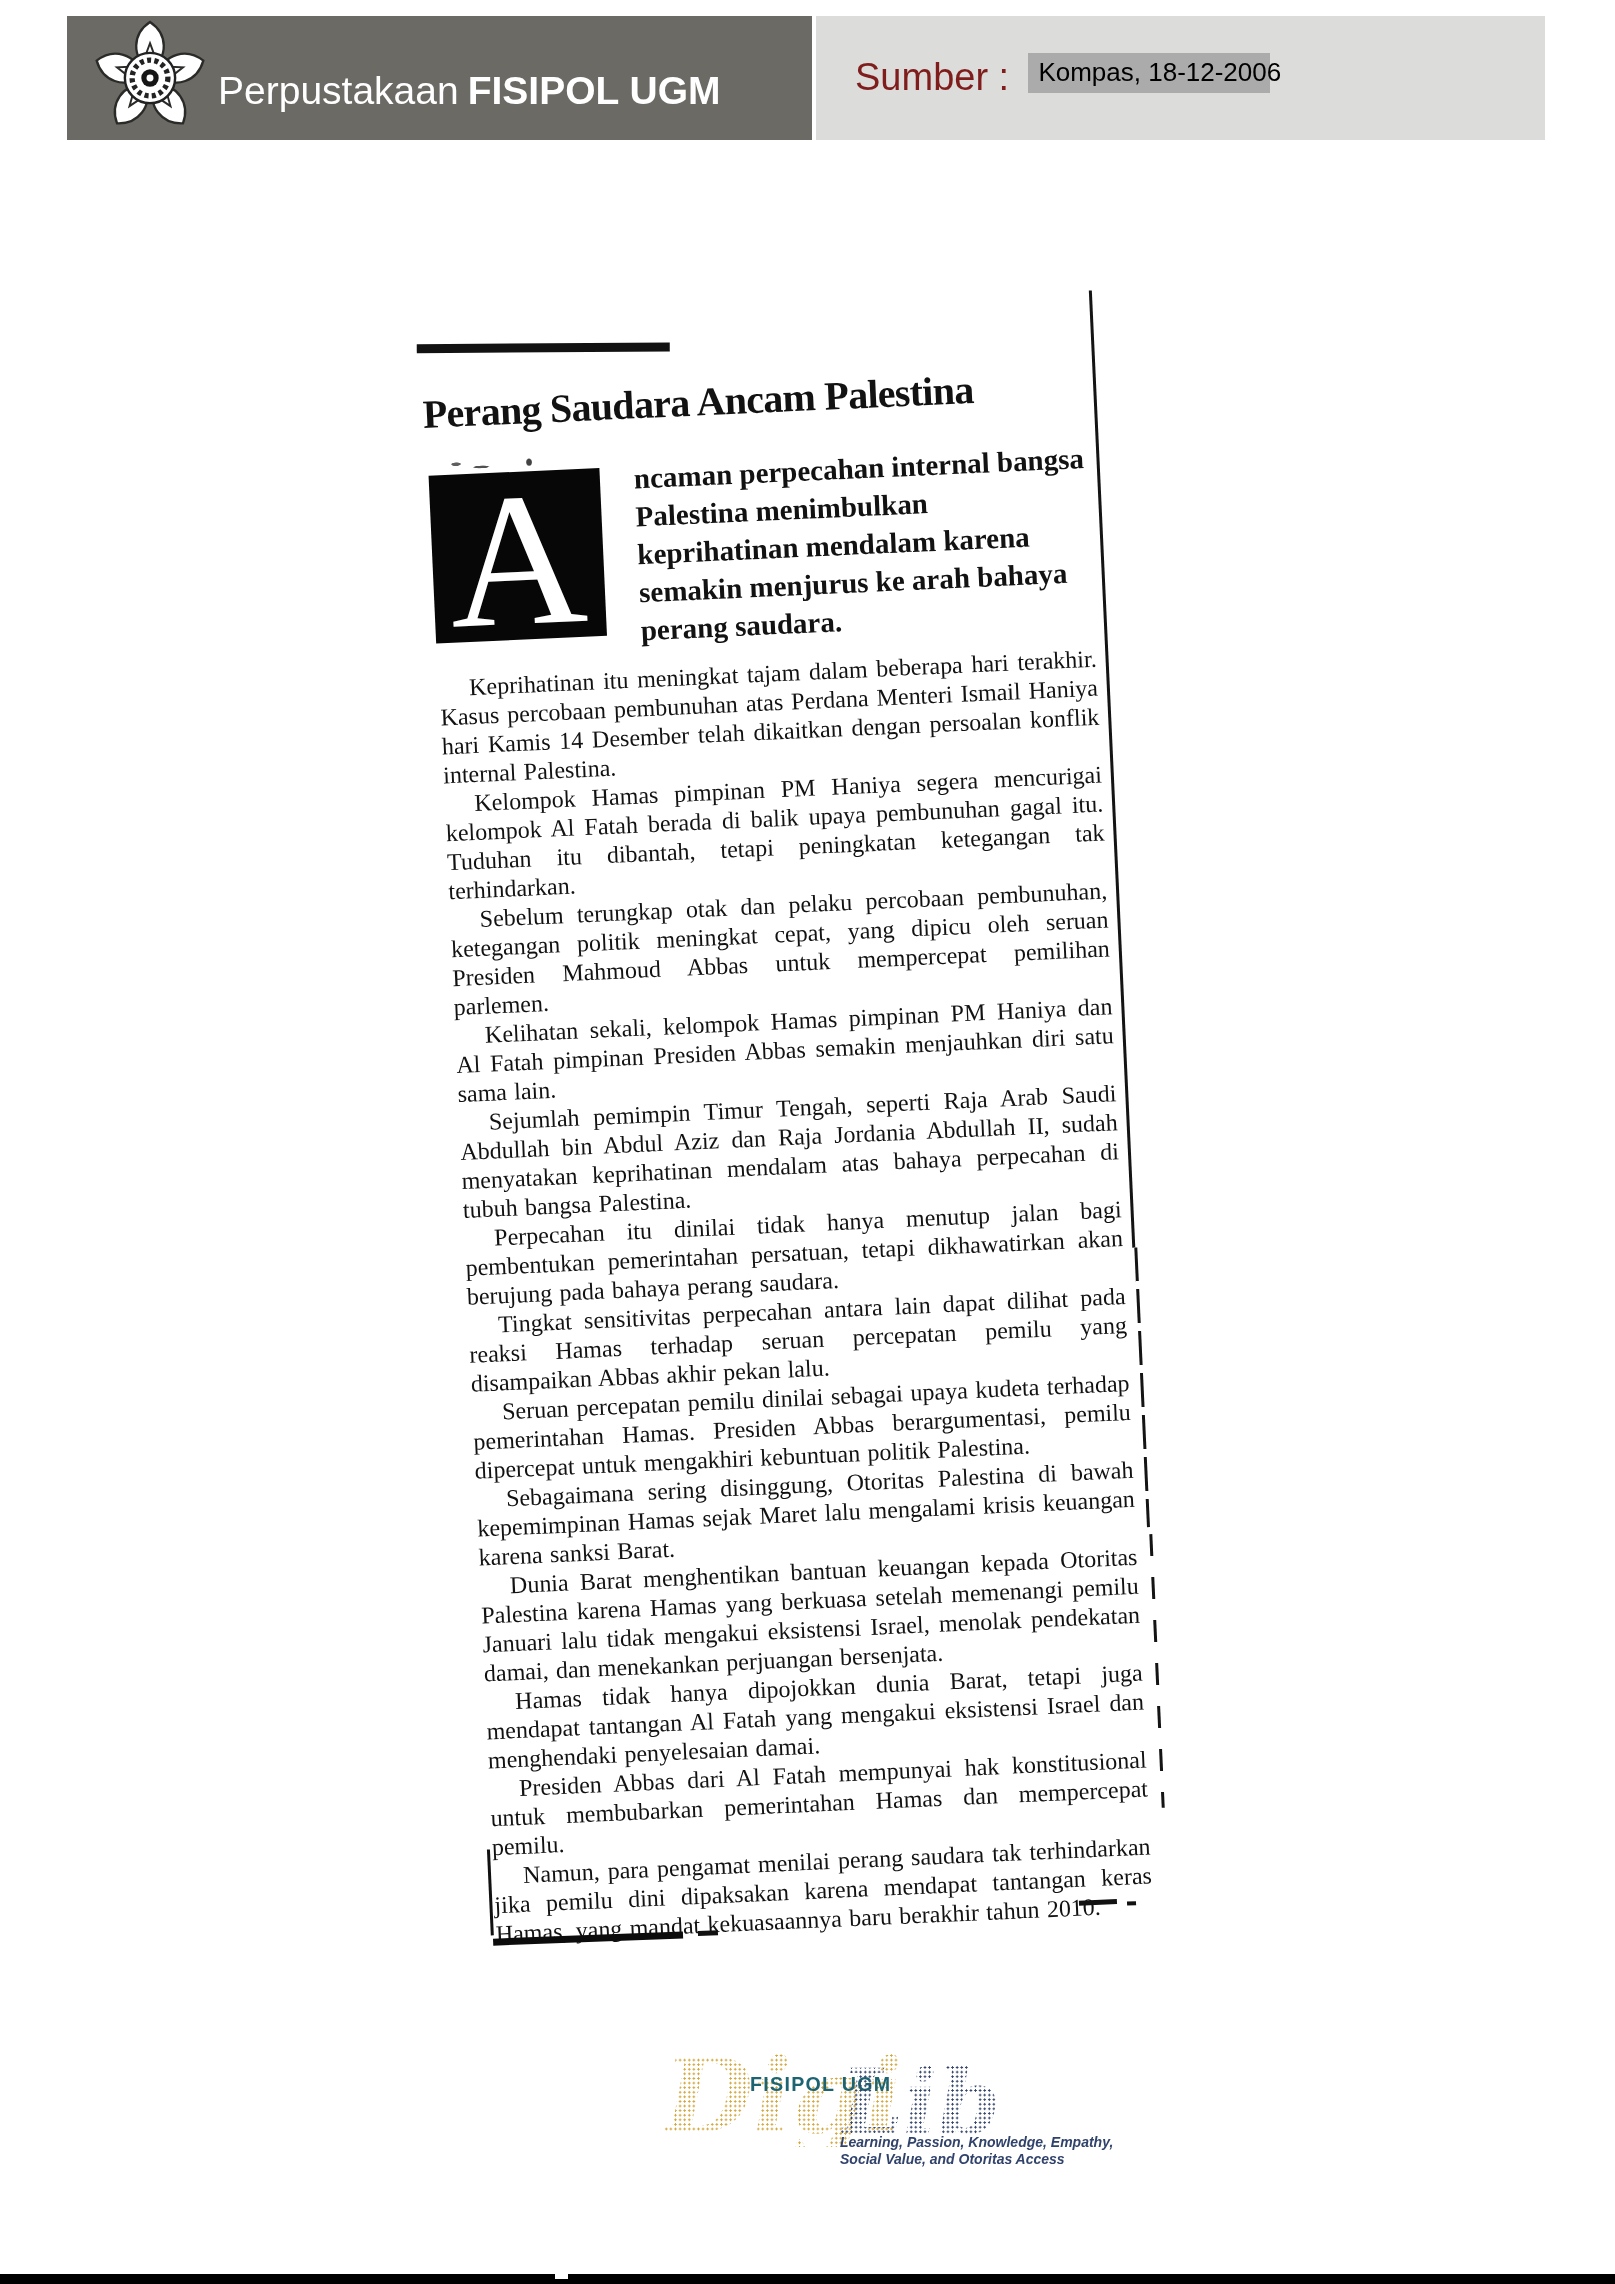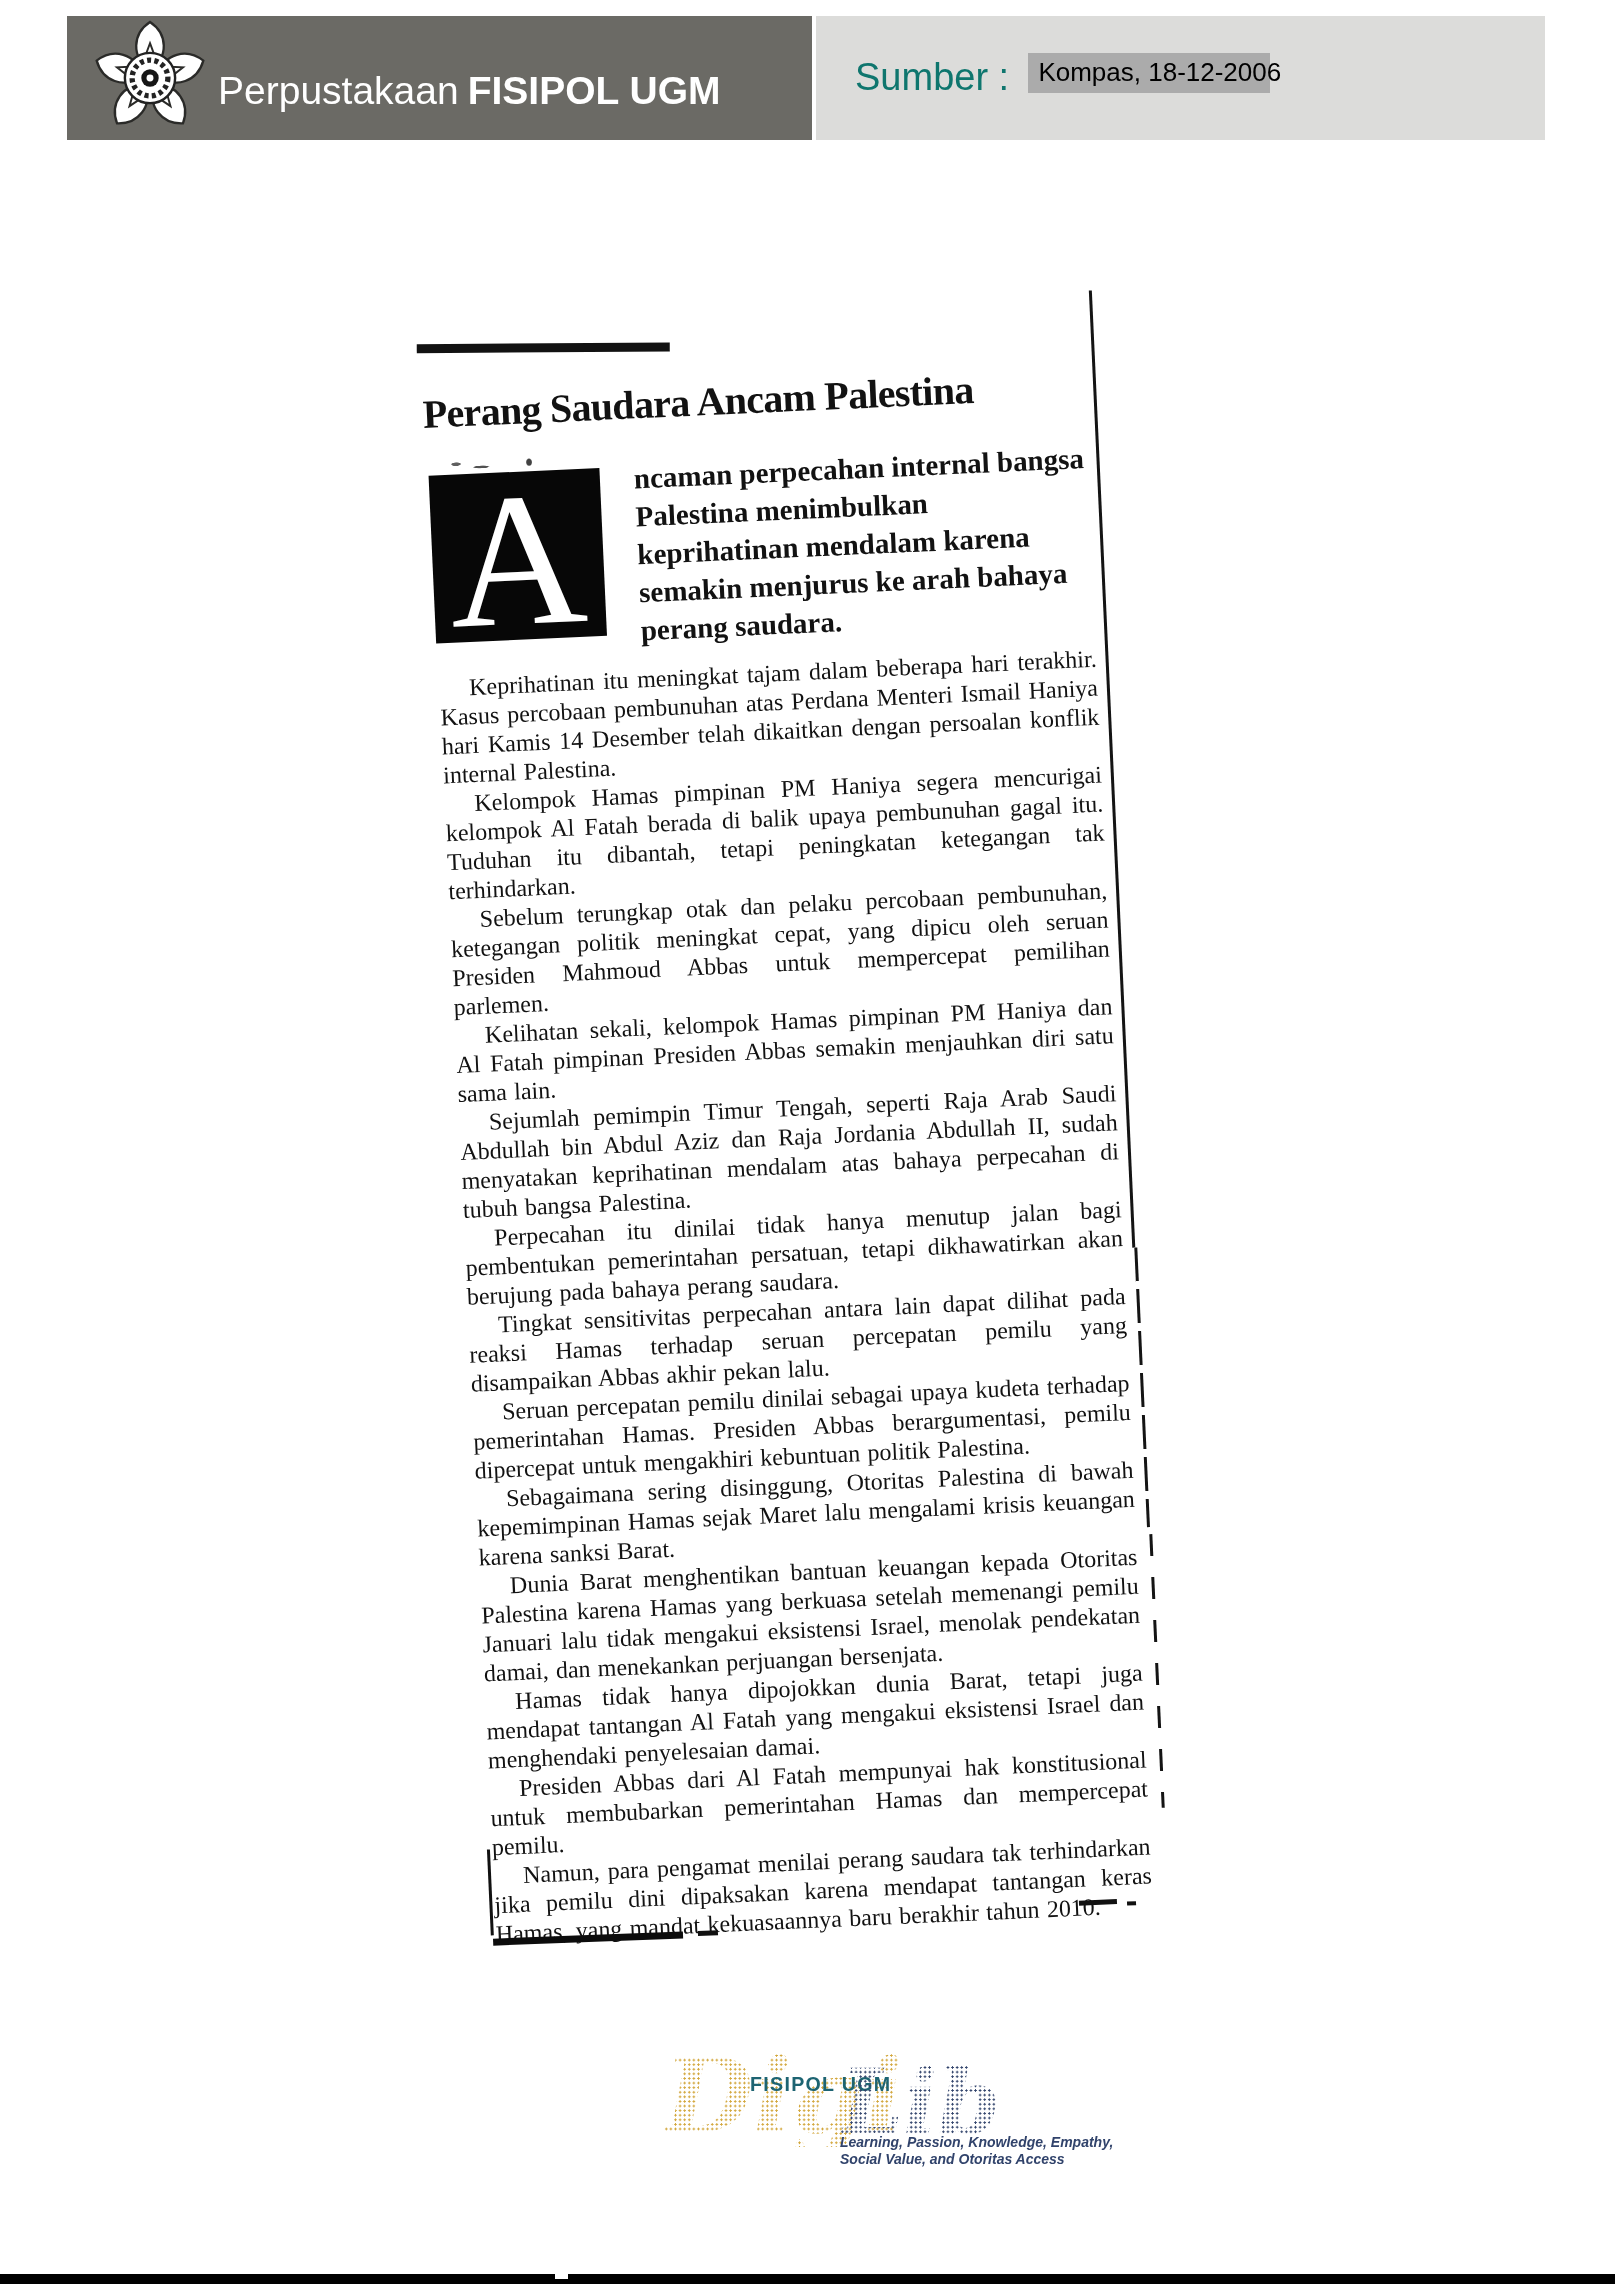--- a/index.html
+++ b/index.html
@@ -9,21 +9,21 @@
   
   .header-bar{position:absolute;left:67px;top:15.6px;width:745px;height:124px;
               background:var(--header_bar);display:flex;align-items:center;}
   .ugm-logo{position:absolute;left:25px;top:4.6px;width:116px;height:116px;}
   .library-name{position:absolute;left:151px;top:0;height:124px;display:flex;align-items:center;
                 color:#ffffff;font-size:39px;letter-spacing:0px;white-space:nowrap;margin-top:13px;}
   .library-name .bold{font-weight:bold;margin-left:9px;}
   .source-panel{position:absolute;left:816px;top:15.6px;width:729px;height:124px;
                 background:var(--header_panel);}
   .source-label{position:absolute;left:39px;top:0;height:124px;display:flex;align-items:center;
-                color:#0f766e;font-size:38px;}
+                color:#7f1d1d;font-size:38px;}
   .source-chip{position:absolute;left:212px;top:37px;width:242px;height:40px;
                background:var(--source_chip);display:flex;align-items:center;
                padding-left:10.4px;box-sizing:border-box;
                color:#000000;font-size:26px;white-space:nowrap;}
 
   
   .clipping{position:absolute;left:398px;top:332px;width:737px;height:1669px;
             transform:rotate(-2.6deg);transform-origin:0 0;color:var(--ink);
             font-family:"Liberation Serif","DejaVu Serif",serif;}
   .torn-top-line{position:absolute;left:18px;top:13px;width:253px;height:8.5px;

